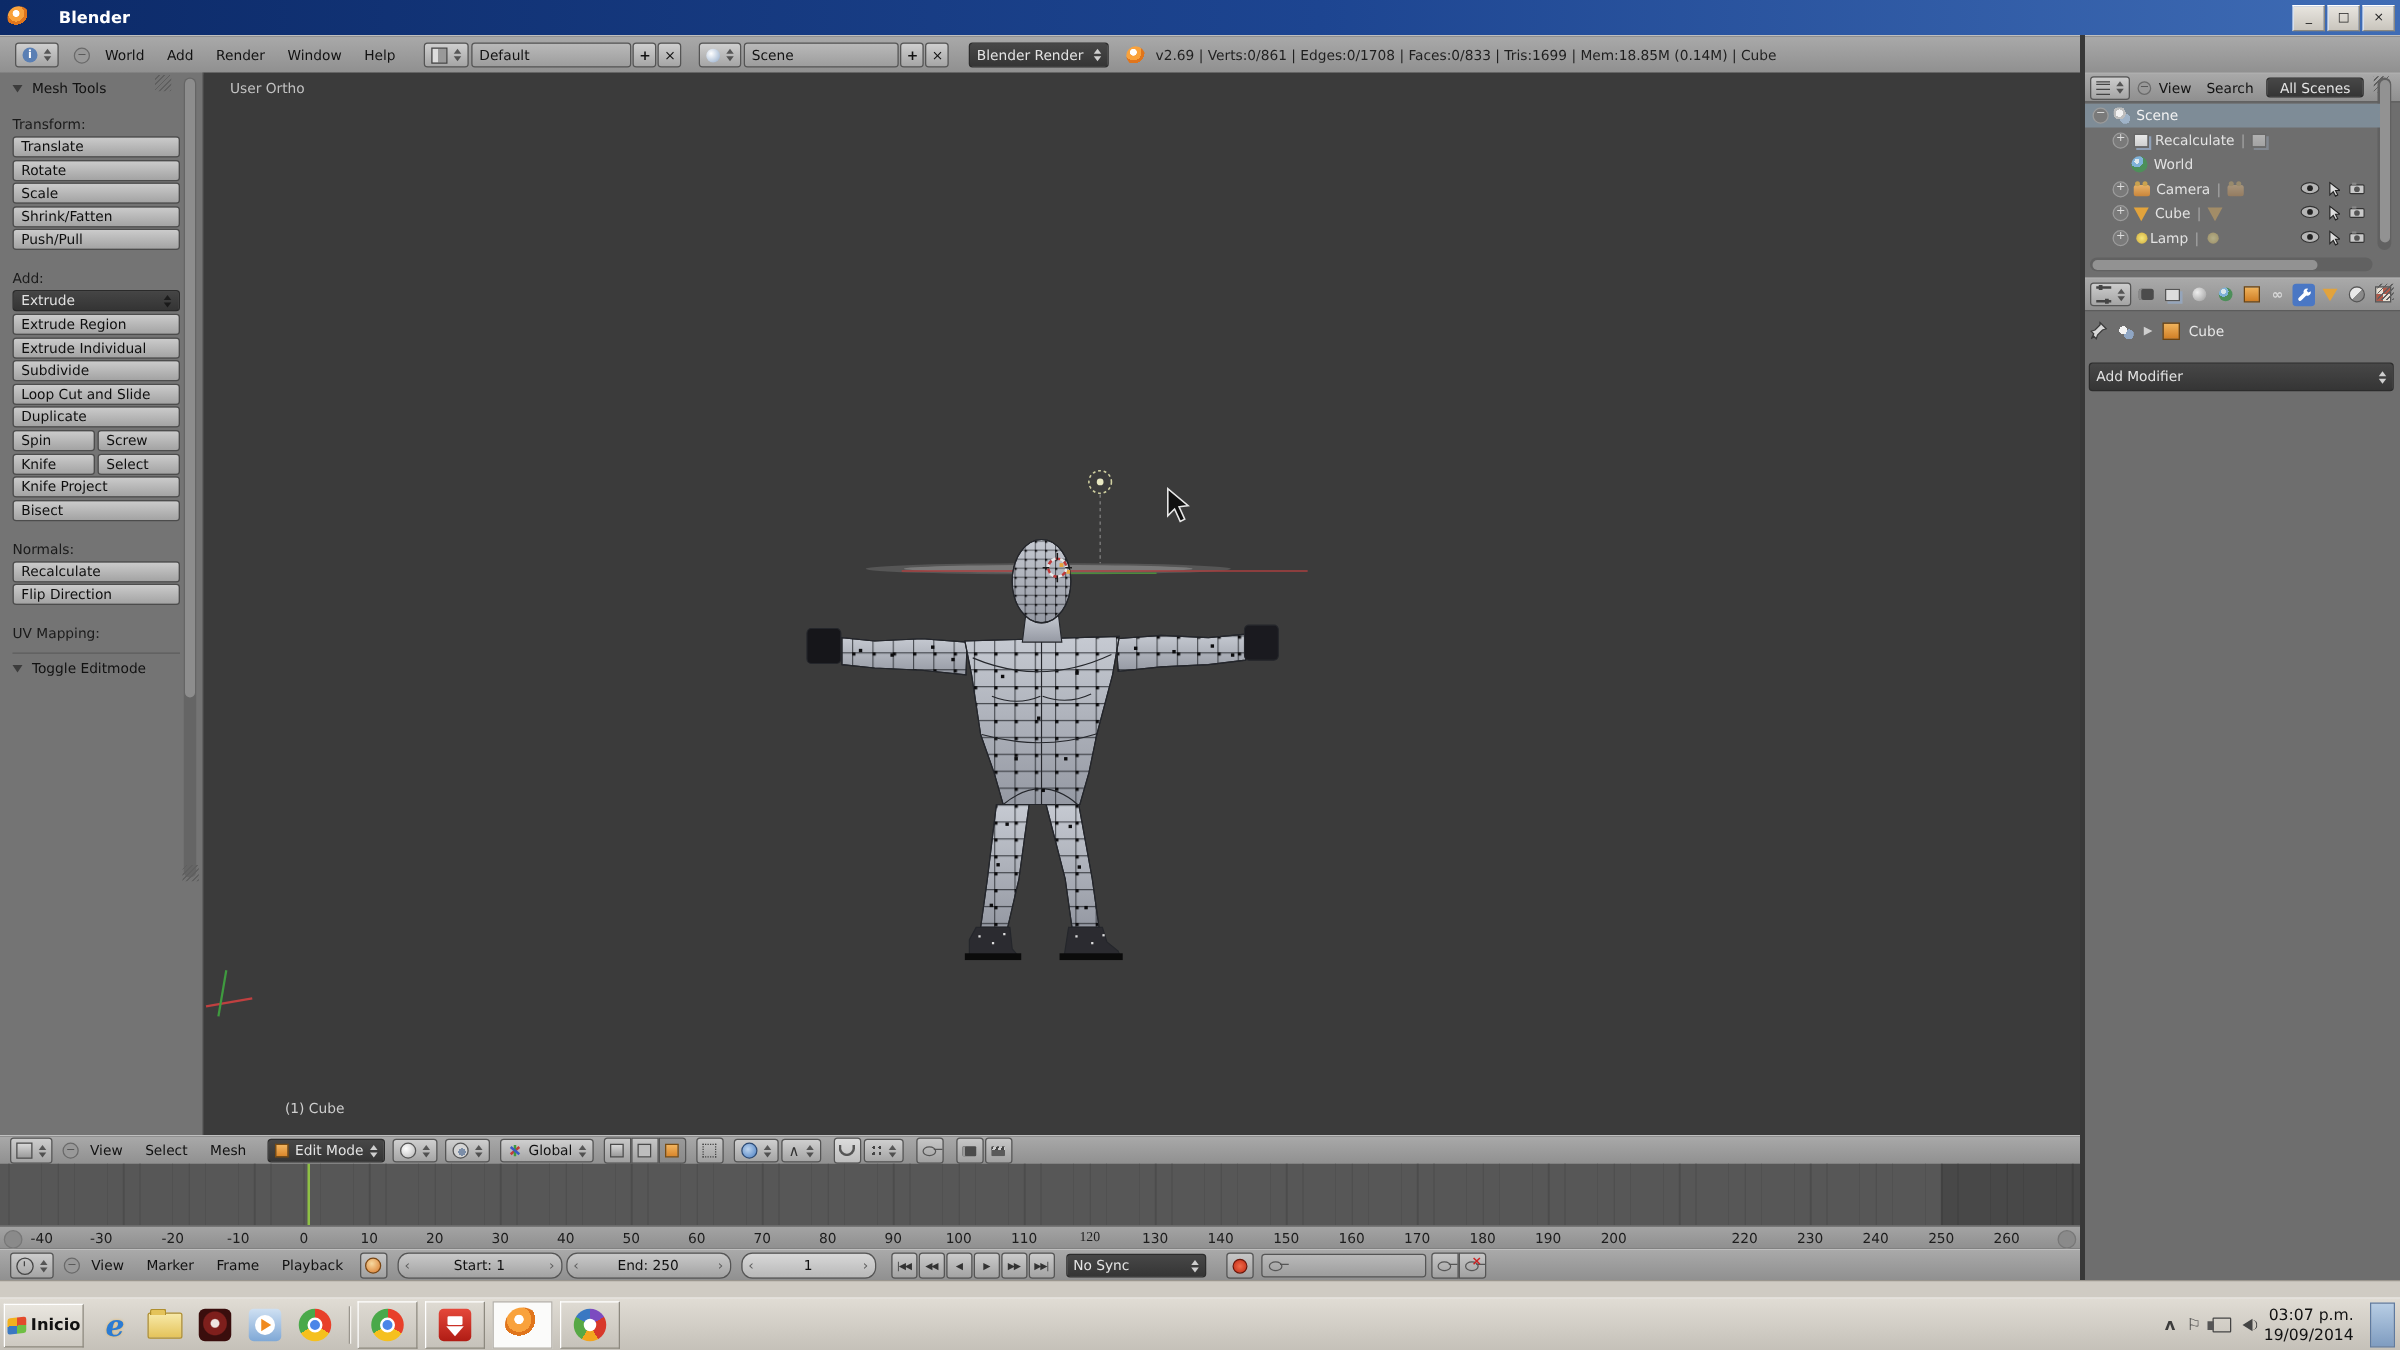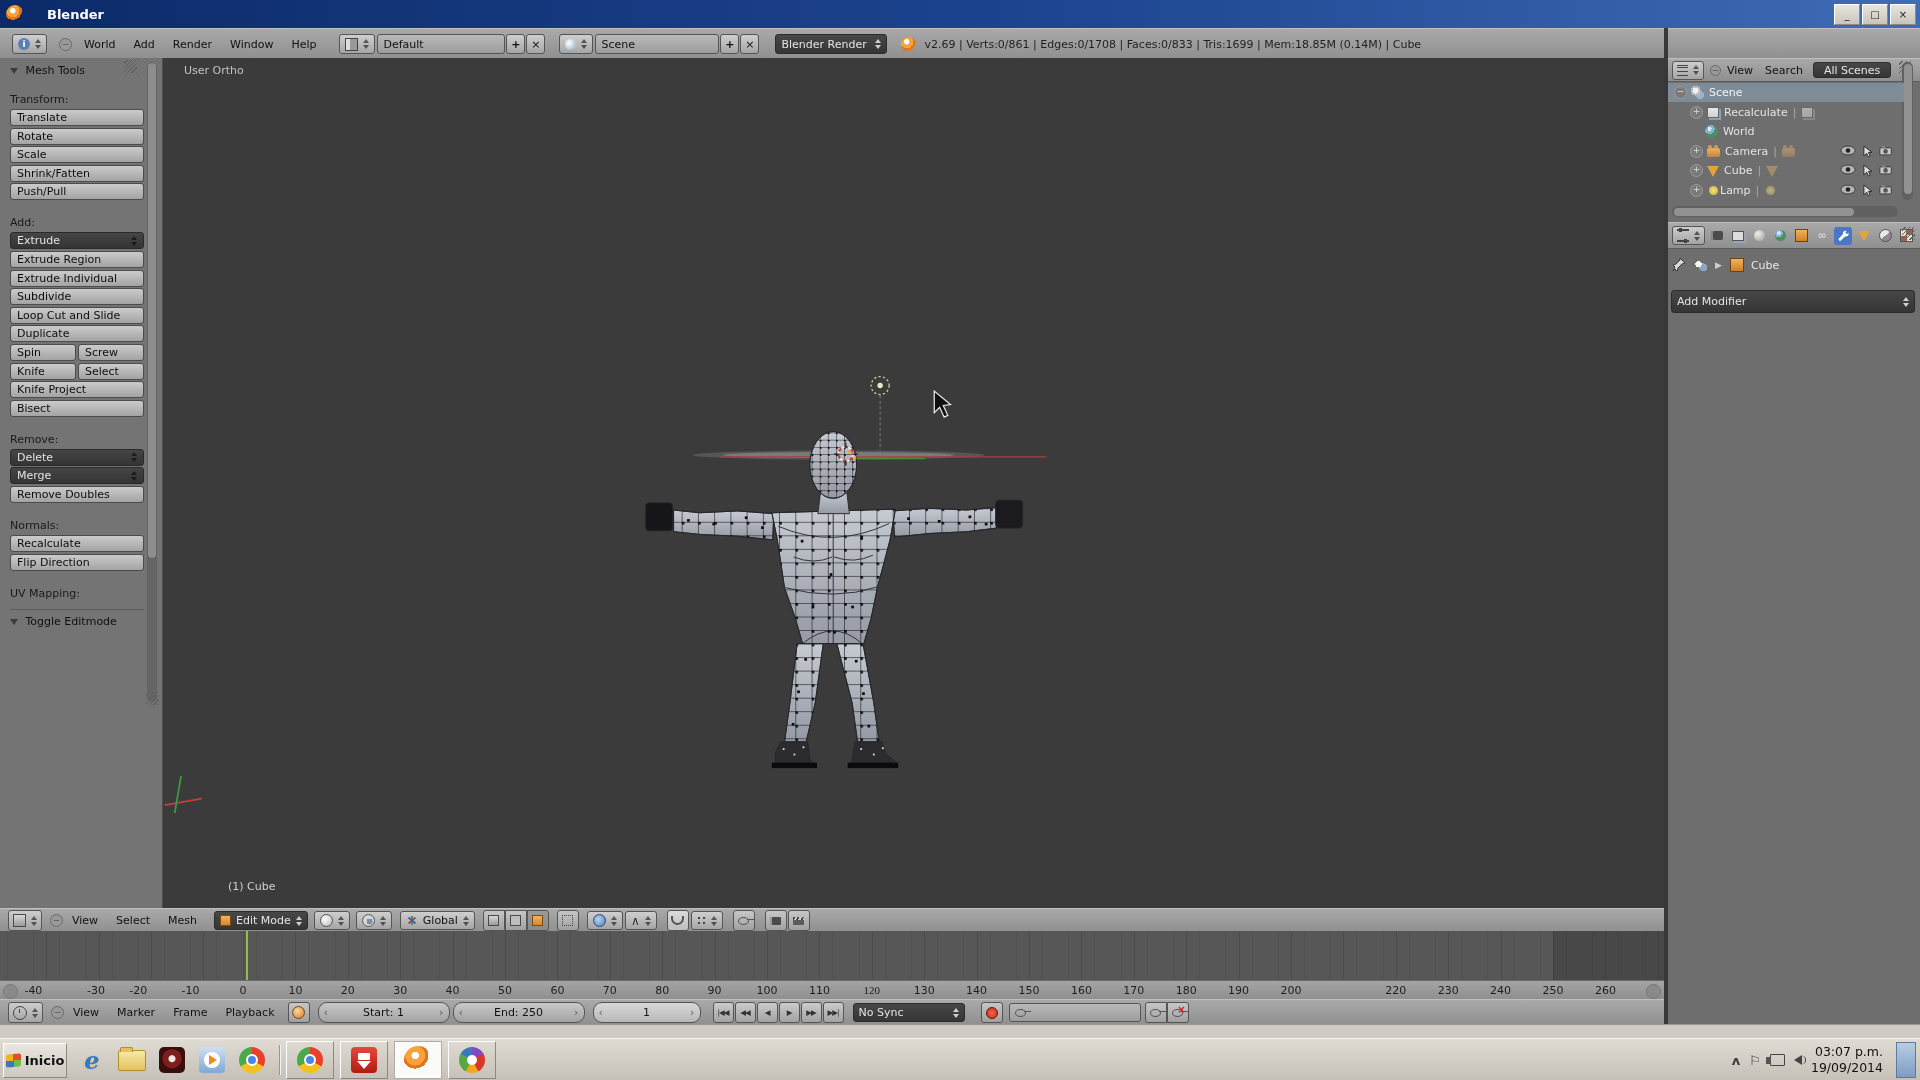--- a/index.html
+++ b/index.html
@@ -337,46 +337,20 @@
                 <span>Knife Project</span>
               </div>
             </div>
             <div class="shelf-row">
               <div class="shelf-btn">
                 <span>Bisect</span>
               </div>
             </div>
           </div>
           <div class="shelf-section">
-            <div class="shelf-label">Remove:</div>
-            <div class="shelf-row">
-              <div class="shelf-btn dd">
-                <span>Delete</span>
-                <span class="stepper">
-                  <i class="up"></i>
-                  <i class="dn"></i>
-                </span>
-              </div>
-            </div>
-            <div class="shelf-row">
-              <div class="shelf-btn dd">
-                <span>Merge</span>
-                <span class="stepper">
-                  <i class="up"></i>
-                  <i class="dn"></i>
-                </span>
-              </div>
-            </div>
-            <div class="shelf-row">
-              <div class="shelf-btn">
-                <span>Remove Doubles</span>
-              </div>
-            </div>
-          </div>
-          <div class="shelf-section">
             <div class="shelf-label">Normals:</div>
             <div class="shelf-row">
               <div class="shelf-btn">
                 <span>Recalculate</span>
               </div>
             </div>
             <div class="shelf-row">
               <div class="shelf-btn">
                 <span>Flip Direction</span>
               </div>
@@ -623,21 +597,21 @@
     </span>
   </div>
 
   <div class="abs" id="tl-track"></div>
   <div class="abs" id="tl-endzone"></div>
   <div class="abs" id="tl-current"></div>
   <div class="abs" id="tl-ruler">
     <span class="ruler-cap" style="left:3px;"></span>
     <span class="ruler-cap" style="left:1646px;"></span>
   <span class="ruler-num" style="left: 33.4px;">-40</span>
-      <span class="ruler-num" style="left: 96px;">-30</span>
+      <span class="ruler-num" style="left: 81px;">-30</span>
       <span class="ruler-num" style="left: 138.2px;">-20</span>
       <span class="ruler-num" style="left: 190.6px;">-10</span>
       <span class="ruler-num" style="left: 243px;">0</span>
       <span class="ruler-num" style="left: 295.4px;">10</span>
       <span class="ruler-num" style="left: 347.8px;">20</span>
       <span class="ruler-num" style="left: 400.2px;">30</span>
       <span class="ruler-num" style="left: 452.6px;">40</span>
       <span class="ruler-num" style="left: 505px;">50</span>
       <span class="ruler-num" style="left: 557.4px;">60</span>
       <span class="ruler-num" style="left: 609.8px;">70</span>

